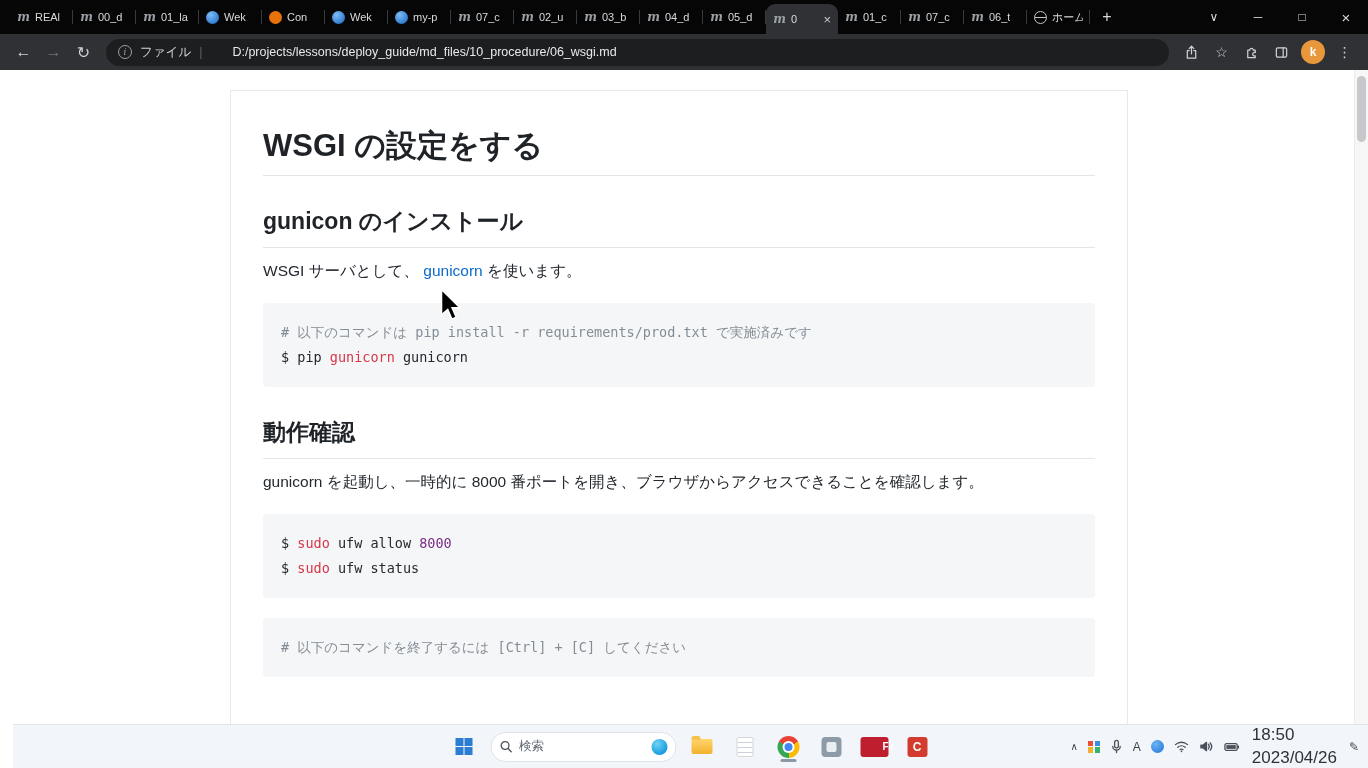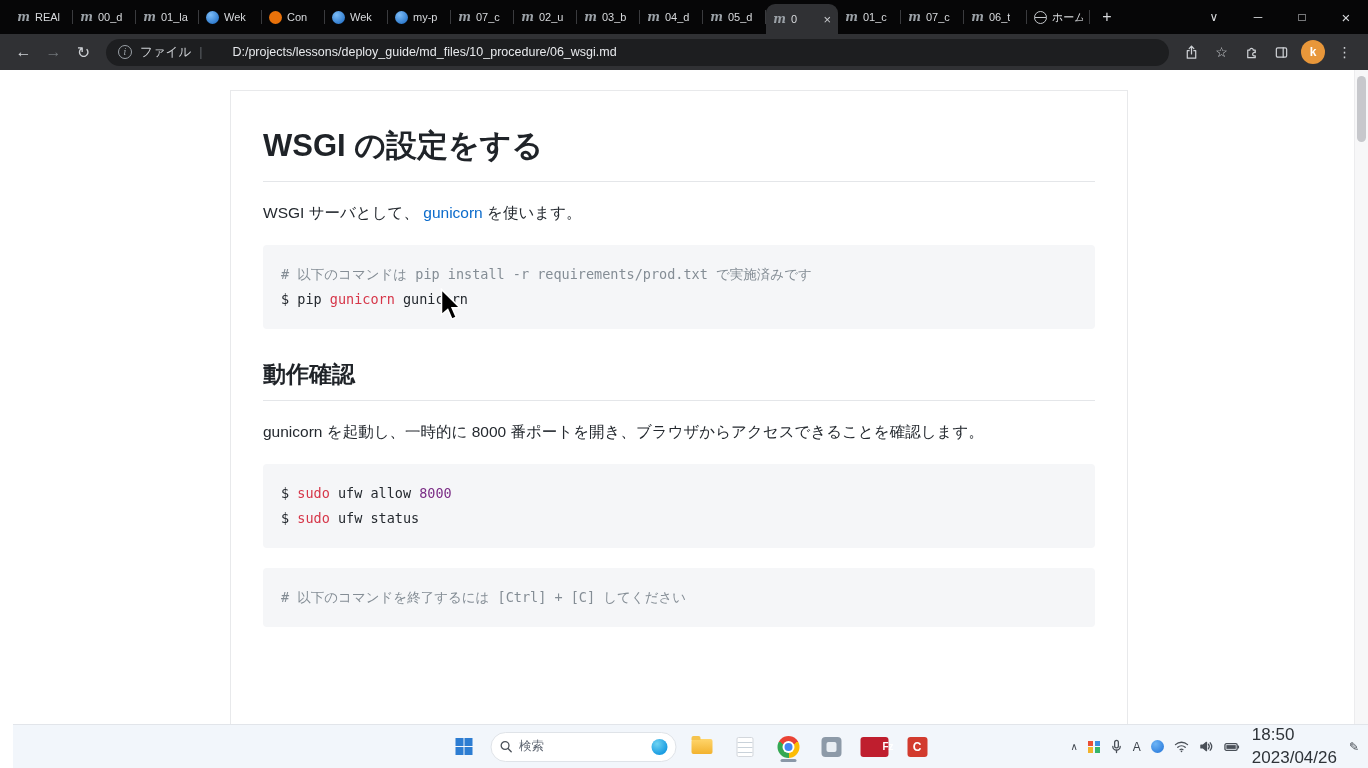--- a/index.html
+++ b/index.html
@@ -42,25 +42,25 @@
              color:#ced1d5; font-size:14px; flex:0 0 auto; }
   .avatar { width:24px; height:24px; border-radius:50%; background:#e8973a; color:#fff; font-weight:bold;
             font-size:12px; display:flex; align-items:center; justify-content:center; flex:0 0 auto; margin:0 3px; }
 
   
   .viewport { position:absolute; top:70px; bottom:44px; left:0; right:0; background:#fff; overflow:hidden; }
   .vscroll { position:absolute; right:0; top:0; bottom:0; width:14px; background:#f7f7f8; border-left:1px solid #ececee; }
   .vthumb { position:absolute; top:6px; left:2px; right:2px; height:66px; background:#c7c8cc; border-radius:7px; }
   .card { position:absolute; left:230px; width:898px; top:20px; bottom:-4px; background:#fff;
           border:1px solid #e8e9eb; border-bottom:none; padding:28px 32px 0; overflow:hidden; }
-  .doc h1 { font-size:31px; font-weight:bold; color:#1f2328; margin:6px 0 0; padding-bottom:14px;
+  .doc h1 { font-size:31px; font-weight:bold; color:#1f2328; margin:6px 0 0; padding-bottom:8px;
             border-bottom:1px solid #e4e6e9; }
   .doc h2 { font-size:23px; font-weight:bold; color:#1f2328; margin:30px 0 0; padding-bottom:10px;
             border-bottom:1px solid #e4e6e9; }
-  .doc p { font-size:15.5px; color:#24292f; margin:19px 0; line-height:1.55; }
+  .doc p { font-size:15.5px; color:#24292f; margin:11px 0; line-height:1.55; }
   .doc .link { color:#0b6bcb; cursor:pointer; }
   .doc pre { background:#f5f6f8; border-radius:4px; padding:17px 18px; margin:20px 0;
              font-family:"DejaVu Sans Mono","Liberation Mono",monospace; font-size:13.5px;
              line-height:1.85; color:#24292f; white-space:pre; overflow:hidden; }
   .tk-comment { color:#848d95; }
   .tk-red { color:#d63649; }
   .tk-purple { color:#7b2d86;margin-top:20px; }
 
   
   .cursor { position:absolute; left:438px; top:288px; width:24px; height:34px; z-index:60; pointer-events:none; }
@@ -218,20 +218,21 @@
       </svg>
     </div>
     <div class="avatar">k</div>
     <div class="tool-ic">⋮</div>
   </div>
 
   <div class="viewport">
     <div class="card">
       <div class="doc">
           <h1>WSGI の設定をする</h1>
+          <h2>gunicon のインストール</h2>
           <p><span>WSGI サーバとして、 </span><span class="link">gunicorn</span><span> を使います。</span></p>
           <pre><span class="tk-comment"># 以下のコマンドは pip install -r requirements/prod.txt で実施済みです</span>
 <span>$ pip </span><span class="tk-red">gunicorn</span><span> gunicorn</span></pre>
           <h2>動作確認</h2>
           <p><span>gunicorn を起動し、一時的に 8000 番ポートを開き、ブラウザからアクセスできることを確認します。</span></p>
           <pre><span>$ </span><span class="tk-red">sudo</span><span> ufw allow </span><span class="tk-purple">8000</span>
 <span>$ </span><span class="tk-red">sudo</span><span> ufw status</span></pre>
           <pre><span class="tk-comment"># 以下のコマンドを終了するには [Ctrl] + [C] してください</span>
 </pre>
         </div>

